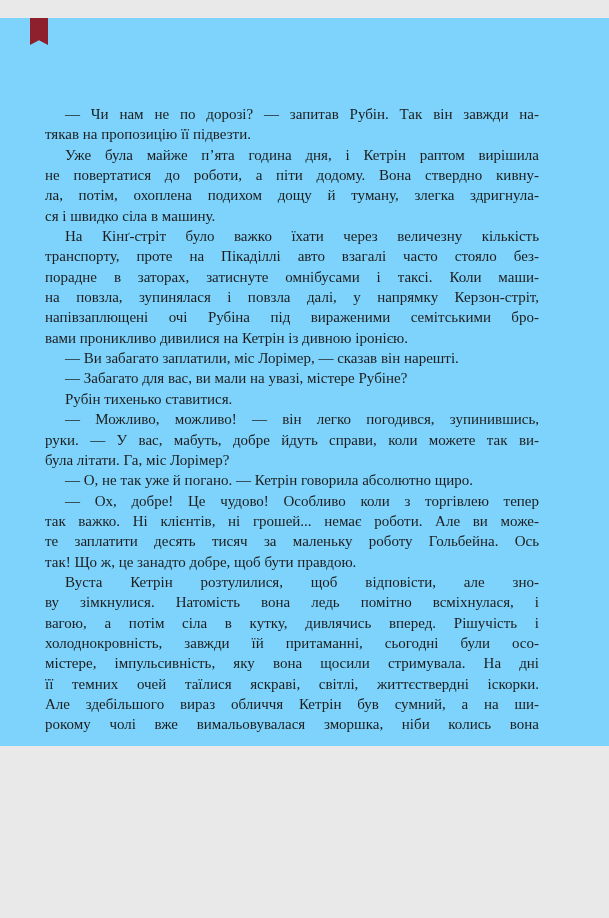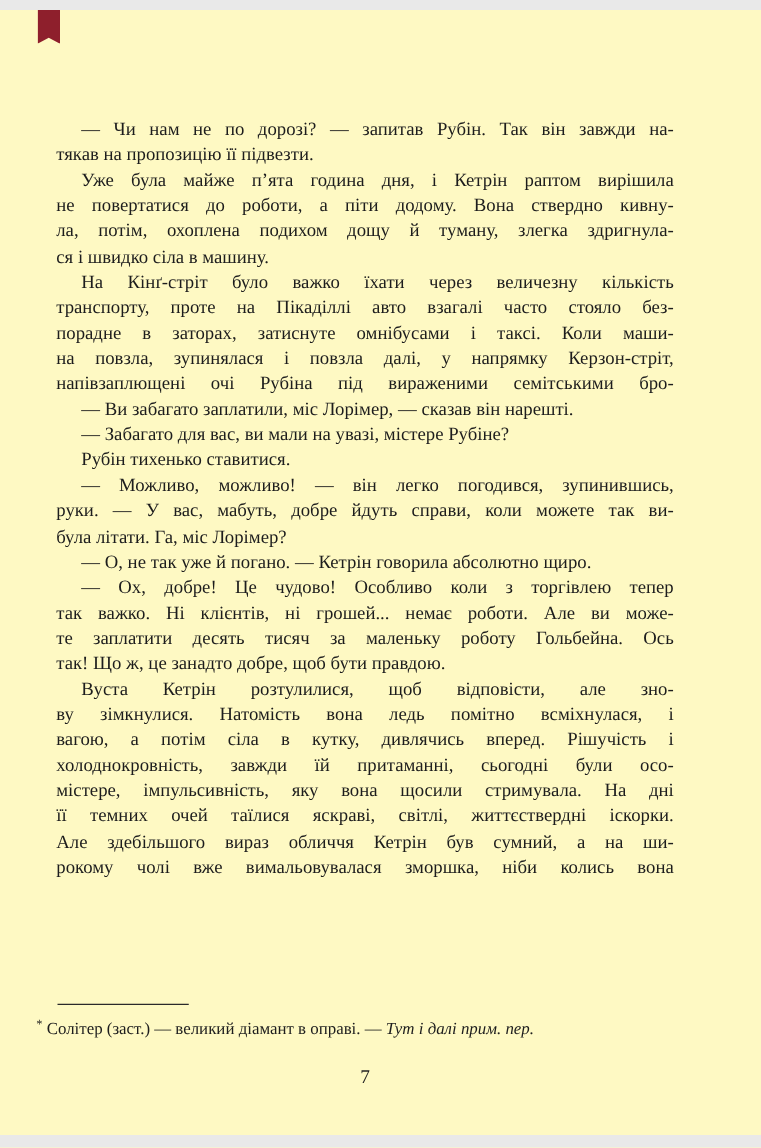--- a/index.html
+++ b/index.html
@@ -1,24 +1,24 @@
 <!DOCTYPE html>
 <html><head>
 <meta charset="utf-8">
 <style>
   html, body { margin: 0; padding: 0; background: #e9e9e9; }
   .page {
     position: relative;
     width: 609px;
-    height: 900px;
-    background: #fef9c3;
+    height: 728px;
+    background: #7dd3fc;
     font-family: "Liberation Serif", "DejaVu Serif", serif;
     color: #1d1d1d;
     overflow: hidden;
-    margin: 8px auto;
+    margin: 18px auto;
   }
   .bookmark {
     position: absolute;
     left: 30px;
     top: 0;
     width: 18px;
     height: 27px;
     clip-path: polygon(0 0, 100% 0, 100% 100%, 50% 82%, 0 100%);
   }
   .content {
@@ -78,20 +78,21 @@
       <div class="line end">тякав на пропозицію її підвезти.</div>
       <div class="line ind">Уже була майже п’ята година дня, і Кетрін раптом вирішила</div>
       <div class="line">не повертатися до роботи, а піти додому. Вона ствердно кивну-</div>
       <div class="line">ла, потім, охоплена подихом дощу й туману, злегка здригнула-</div>
       <div class="line end">ся і швидко сіла в машину.</div>
       <div class="line ind">На Кінґ-стріт було важко їхати через величезну кількість</div>
       <div class="line">транспорту, проте на Пікаділлі авто взагалі часто стояло без-</div>
       <div class="line">порадне в заторах, затиснуте омнібусами і таксі. Коли маши-</div>
       <div class="line">на повзла, зупинялася і повзла далі, у напрямку Керзон-стріт,</div>
       <div class="line">напівзаплющені очі Рубіна під вираженими семітськими бро-</div>
+      <div class="line end">вами проникливо дивилися на Кетрін із дивною іронією.</div>
       <div class="line ind end">— Ви забагато заплатили, міс Лорімер, — сказав він нарешті.</div>
       <div class="line ind end">— Забагато для вас, ви мали на увазі, містере Рубіне?</div>
       <div class="line ind end">Рубін тихенько ставитися.</div>
       <div class="line ind">— Можливо, можливо! — він легко погодився, зупинившись,</div>
       <div class="line">руки. — У вас, мабуть, добре йдуть справи, коли можете так ви-</div>
       <div class="line end">була літати. Га, міс Лорімер?</div>
       <div class="line ind end">— О, не так уже й погано. — Кетрін говорила абсолютно щиро.</div>
       <div class="line ind">— Ох, добре! Це чудово! Особливо коли з торгівлею тепер</div>
       <div class="line">так важко. Ні клієнтів, ні грошей... немає роботи. Але ви може-</div>
       <div class="line">те заплатити десять тисяч за маленьку роботу Гольбейна. Ось</div>

